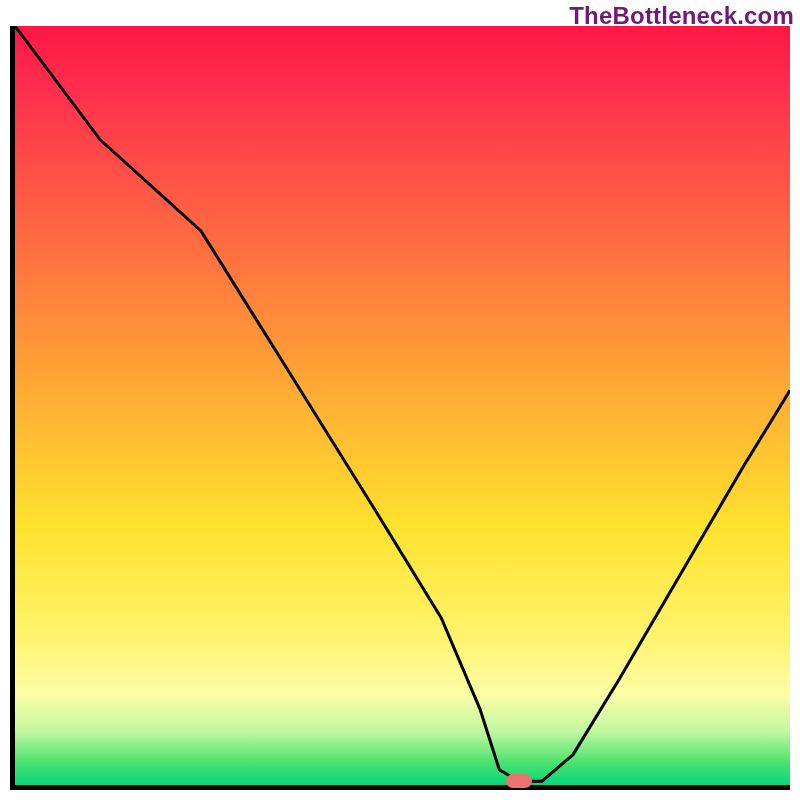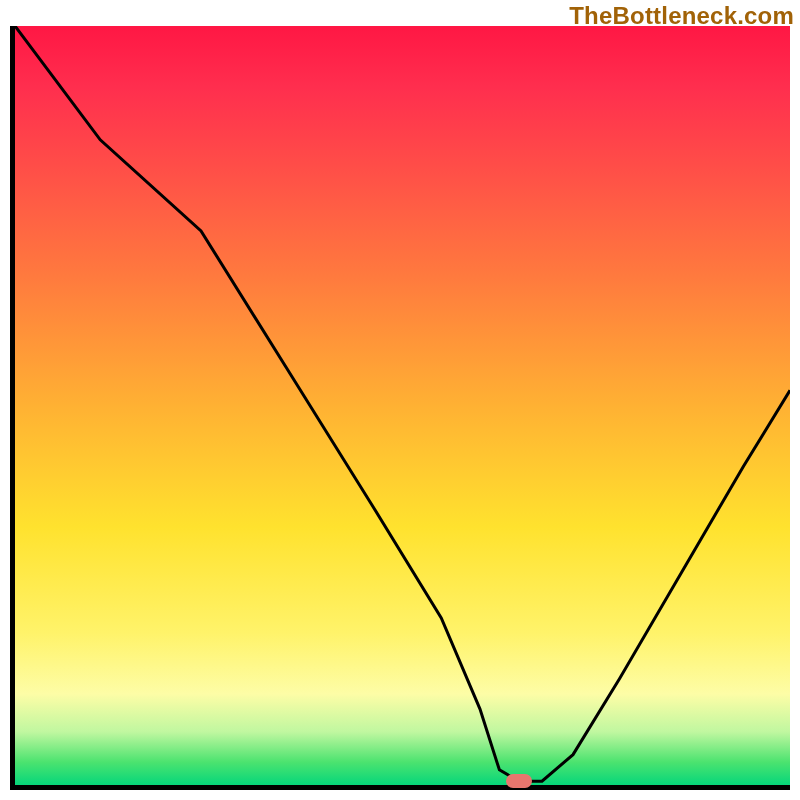--- a/index.html
+++ b/index.html
@@ -15,21 +15,21 @@
     width: 800px;
     height: 800px;
   }
   .watermark {
     position: absolute;
     top: 2px;
     right: 6px;
     font-family: Arial, Helvetica, sans-serif;
     font-size: 24px;
     font-weight: 600;
-    color: #a16207;
+    color: #701a75;
     letter-spacing: 0.2px;
   }
   .plot-frame {
     position: absolute;
     left: 10px;
     top: 26px;
     width: 780px;
     height: 764px;
     border-left: 5px solid #000;
     border-bottom: 5px solid #000;

